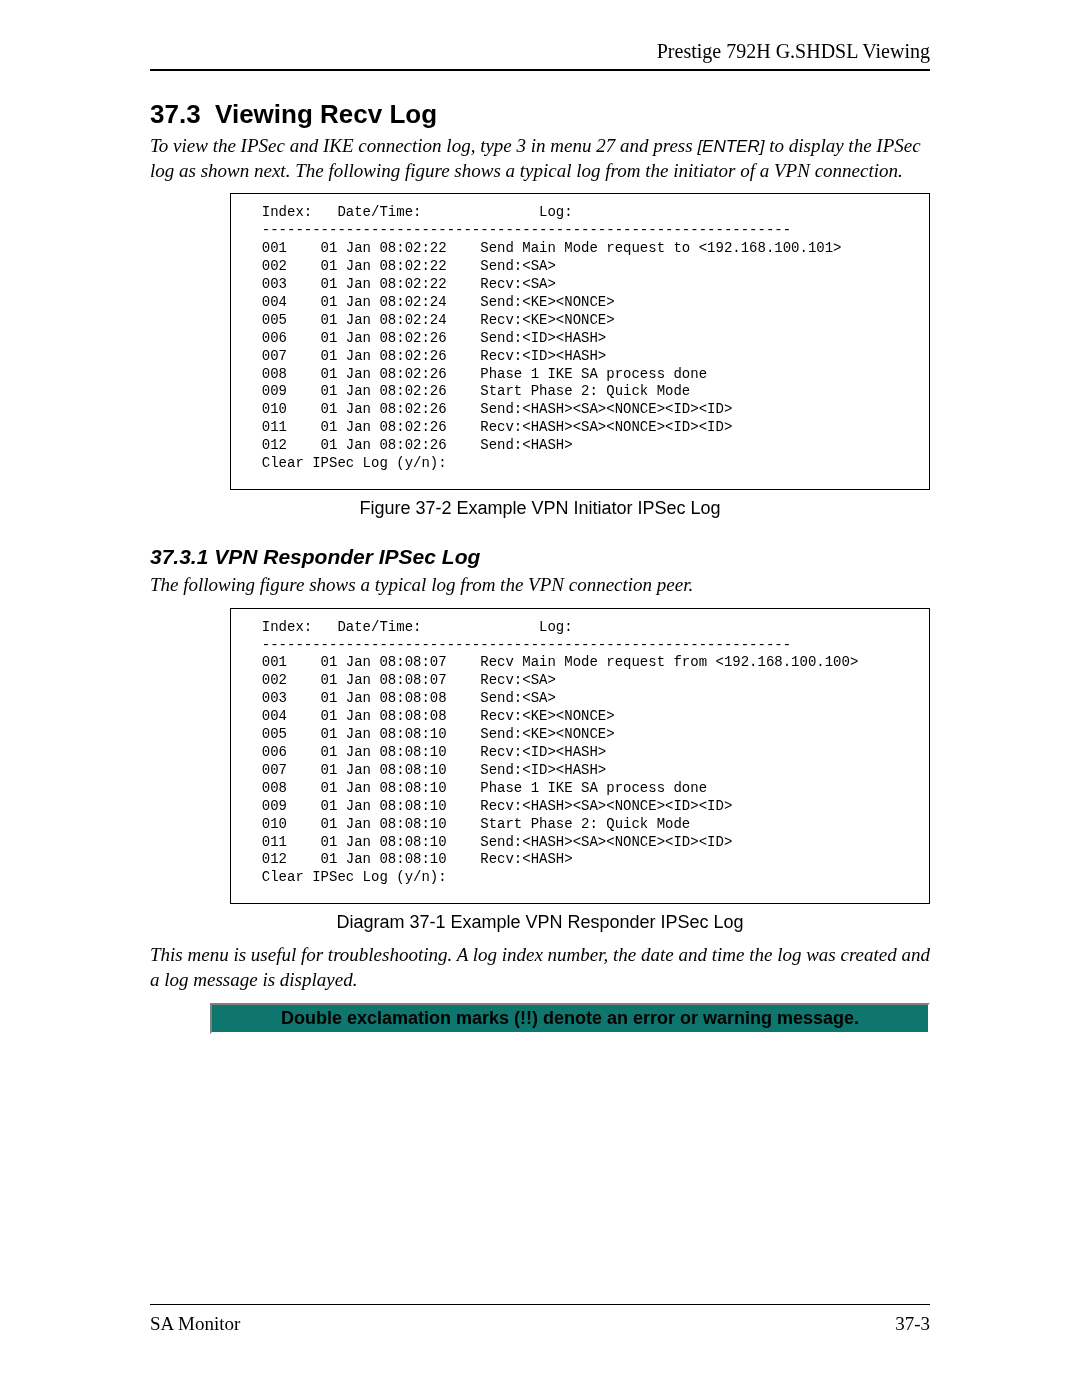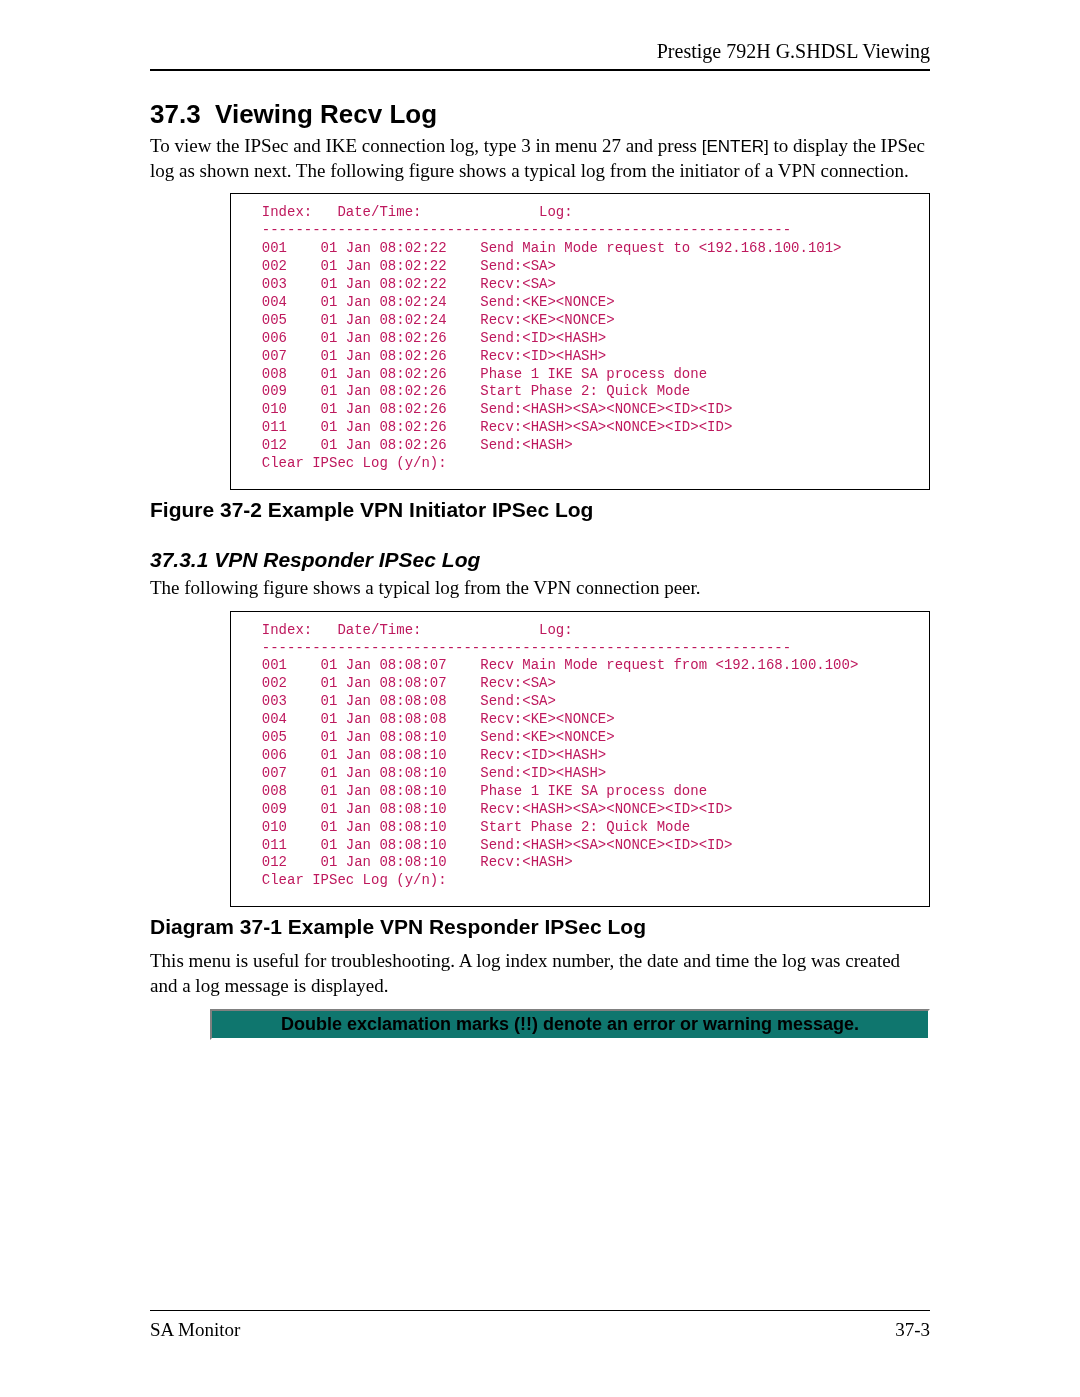--- a/index.html
+++ b/index.html
@@ -32,39 +32,41 @@
     font-weight: bold;
     font-size: 21px;
     margin-top: 26px;
     margin-bottom: 4px;
     font-style: italic;
   }
   .body-text {
     font-size: 19px;
     line-height: 1.3;
     margin: 2px 0 10px 0;
+    font-style: italic;
   }
   .enter-key {
     font-family: Arial, Helvetica, sans-serif;
     font-size: 17px;
   }
   .log-box {
     border: 1.5px solid #000;
     margin: 6px 0 6px 80px;
     padding: 10px 14px 16px 14px;
     font-family: "Courier New", Courier, monospace;
     font-size: 14px;
     line-height: 1.28;
     white-space: pre;
-    color: #be185d;
+    color: #000000;
   }
   .caption {
+    text-align: center;
     font-family: Arial, Helvetica, sans-serif;
-    font-weight: bold;
-    font-size: 21px;
+    font-weight: normal;
+    font-size: 18px;
     margin: 8px 0 10px 0;
   }
   .note-bar {
     margin: 10px 0 10px 60px;
     font-family: Arial, Helvetica, sans-serif;
     font-weight: bold;
     font-size: 18px;
     text-align: center;
     background: #0f766e;
     border-top: 2px solid #808080;

